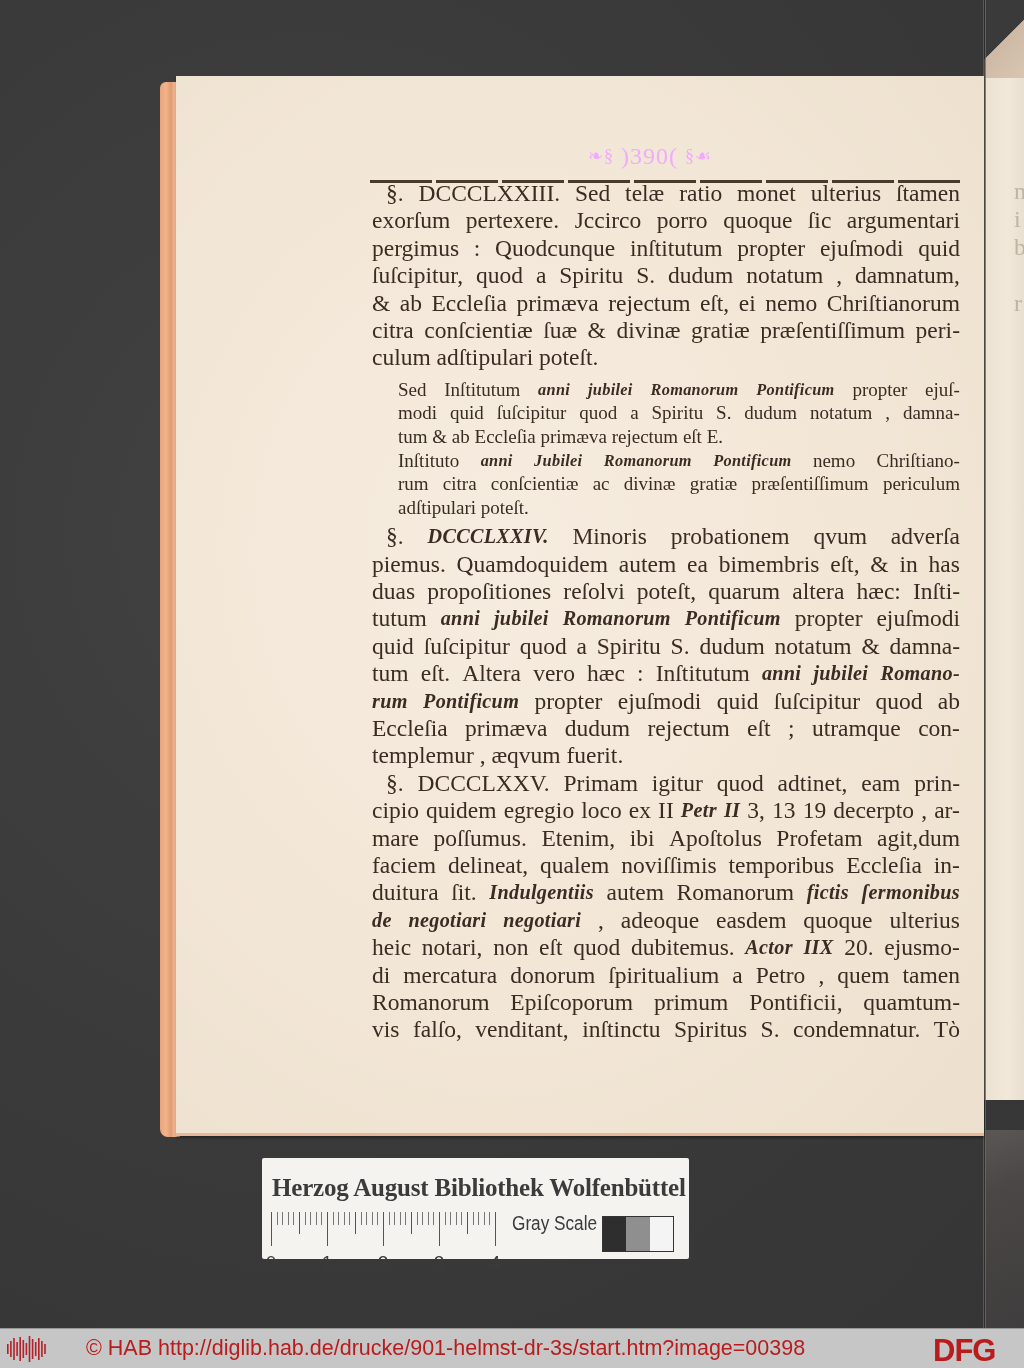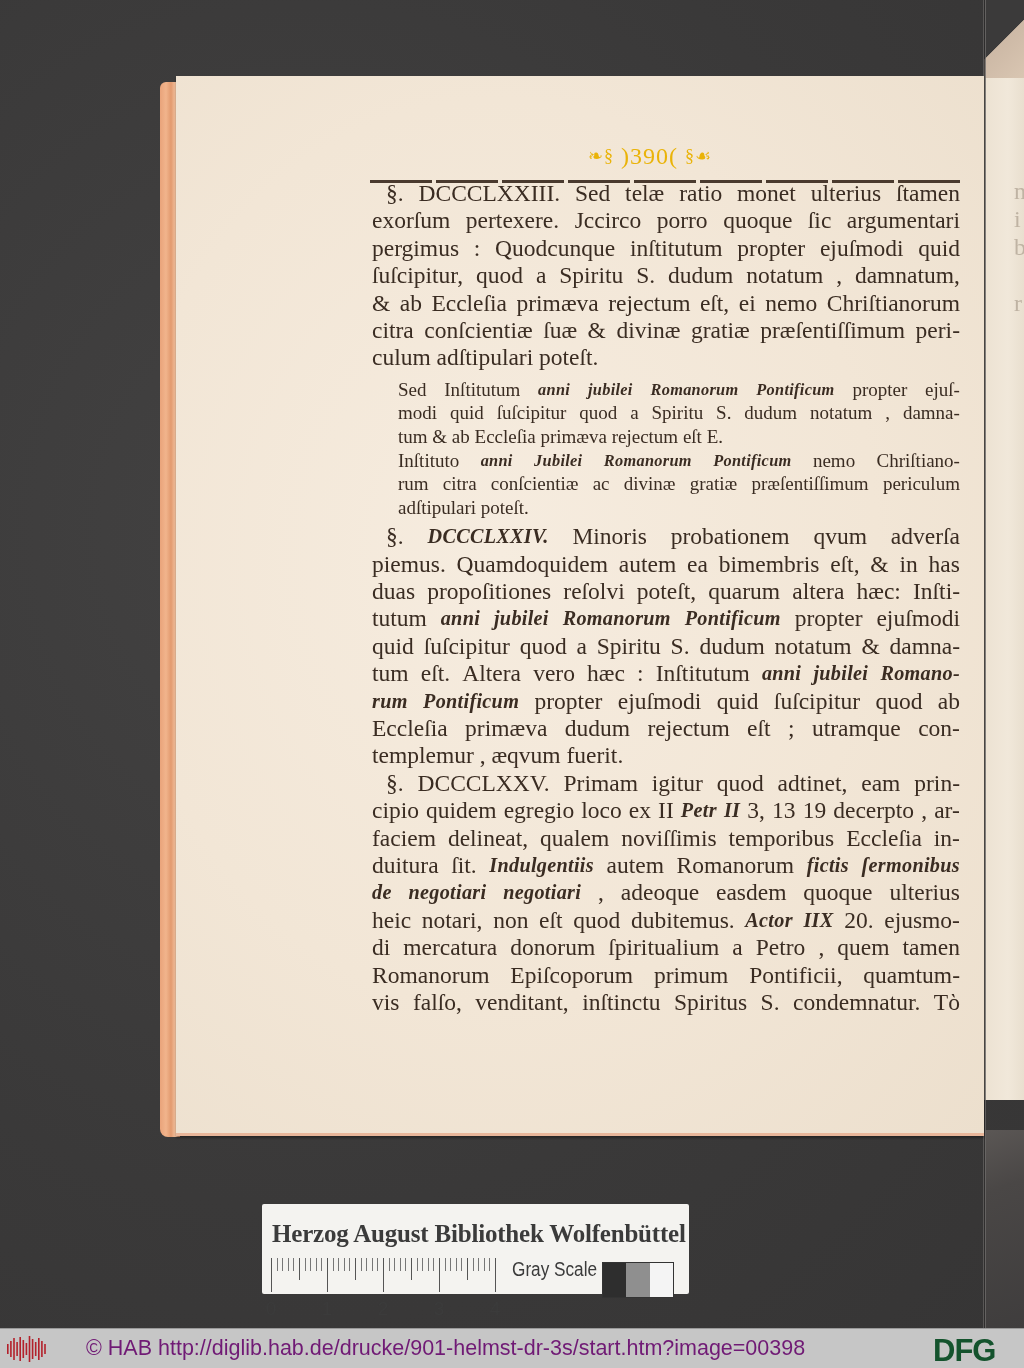--- a/index.html
+++ b/index.html
@@ -45,42 +45,42 @@
     background:
       radial-gradient(ellipse at 40% 45%, #f6ecdf 0%, #f2e6d6 55%, #ecdfcd 100%);
     box-shadow: 0 2px 2px rgba(0,0,0,.35);
   }
   .page-bottom-rim {
     position:absolute; left:176px; top:1133px; width:808px; height:3px;
     background:#e8b69a;
   }
   .running-head {
     position:absolute; left:560px; top:143px; width:180px; text-align:center;
-    font-size:24px; color:#eab308; letter-spacing:1px;
+    font-size:24px; color:#f0abfc; letter-spacing:1px;
   }
   .orn { font-size:18px; vertical-align:2px; }
   .head-rule {
     position:absolute; left:370px; top:180px; width:590px; height:3px;
     background:repeating-linear-gradient(90deg,#4a3a2e 0 62px, transparent 62px 66px);
   }
   .text-block {
     position:absolute; left:372px; top:180px; width:588px;
     color:#3a2c22; font-size:23.5px; line-height:27.4px;
   }
   .line { white-space:nowrap; display:flex; justify-content:space-between; height:27.4px; }
   .line.left { justify-content:flex-start; }
   .line.right { justify-content:flex-end; }
   .indent { padding-left:14px; }
   .sub { font-size:19px; line-height:23.6px; height:23.6px; padding-left:26px; }
   .sub.first { margin-top:6px; }
   .sub.last { margin-bottom:4px; }
   i.it { font-weight:bold; font-size:.86em; letter-spacing:.3px; }
   
   .card {
-    position:absolute; left:262px; top:1204px; width:427px; height:90px;
+    position:absolute; left:262px; top:1158px; width:427px; height:101px;
     background:#f4f3f0; border-radius:2px;
   }
   .card-title {
     position:absolute; left:10px; top:16px; width:410px;
     font-family:"Liberation Serif", serif; font-weight:bold; font-size:25px; color:#3b3b3b;
     letter-spacing:-0.2px; white-space:nowrap;
   }
   .ruler {
     position:absolute; left:9px; top:54px; width:232px; height:48px;
   }
@@ -103,25 +103,25 @@
   .gray-scale span { flex:1; }
   
   .footer {
     position:absolute; left:0; top:1328px; width:1024px; height:40px;
     background:#c6c6c6; border-top:1px solid #999;
     display:flex; align-items:center;
   }
   .hab-logo { position:absolute; left:6px; top:7px; width:42px; height:26px; }
   .footer-text {
     position:absolute; left:86px; top:7px;
-    font-family:"Liberation Sans", sans-serif; font-size:21.5px; color:#701a75; white-space:nowrap;
+    font-family:"Liberation Sans", sans-serif; font-size:21.5px; color:#b91c1c; white-space:nowrap;
   }
   .dfg-logo {
     position:absolute; left:933px; top:4px;
-    font-family:"Liberation Sans", sans-serif; font-weight:bold; font-size:31px; color:#14532d;
+    font-family:"Liberation Sans", sans-serif; font-weight:bold; font-size:31px; color:#b91c1c;
     letter-spacing:-1px;
   }
 </style>
 </head>
 <body>
 
 <div class="bg-texture"></div>
 
 <div class="next-page"></div>
 <div class="next-page-corner"></div>
@@ -361,20 +361,29 @@
       <span>ex</span>
       <span>II</span>
       <i class="it">Petr</i>
       <i class="it">II</i>
       <span>3,</span>
       <span>13</span>
       <span>19</span>
       <span>decerpto</span>
       <span>,</span>
       <span>ar-</span>
+    </div>
+    <div class="line ">
+      <span>mare</span>
+      <span>poſſumus.</span>
+      <span>Etenim,</span>
+      <span>ibi</span>
+      <span>Apoſtolus</span>
+      <span>Profetam</span>
+      <span>agit,dum</span>
     </div>
     <div class="line ">
       <span>faciem</span>
       <span>delineat,</span>
       <span>qualem</span>
       <span>noviſſimis</span>
       <span>temporibus</span>
       <span>Eccleſia</span>
       <span>in-</span>
     </div>

